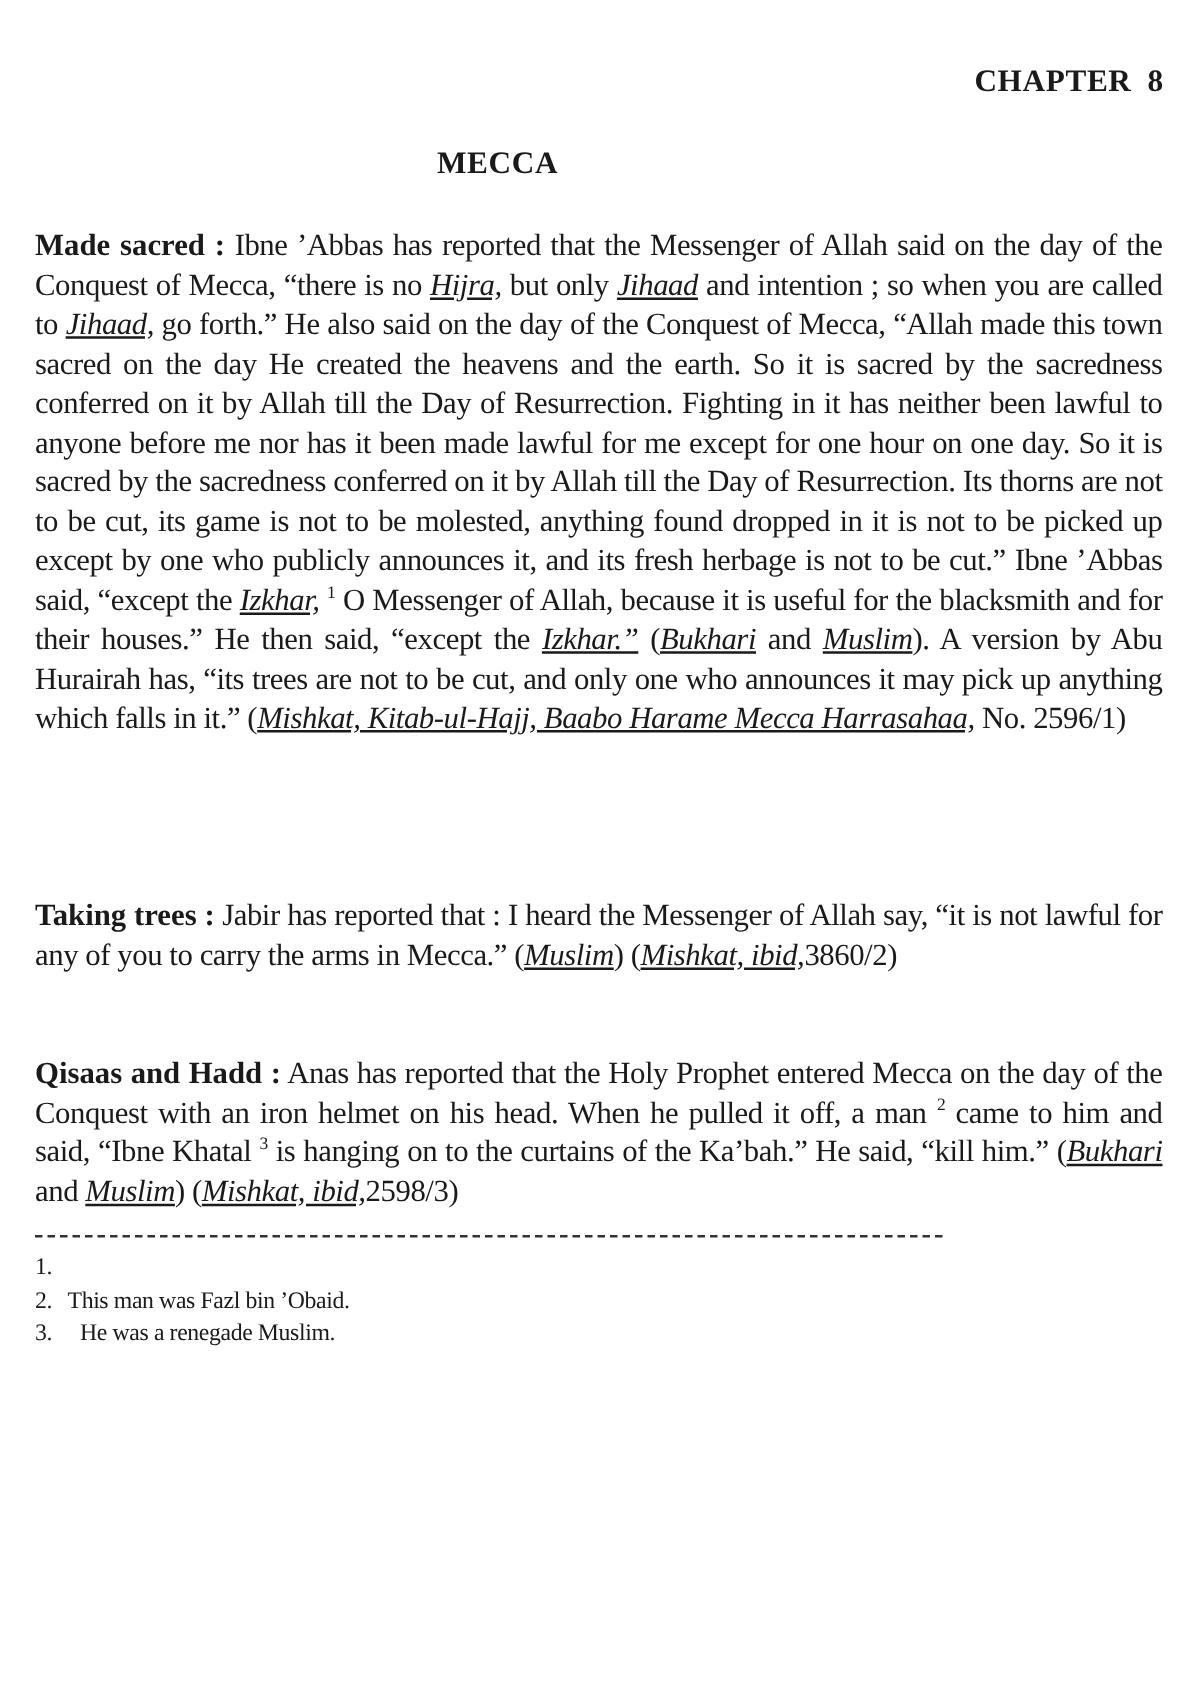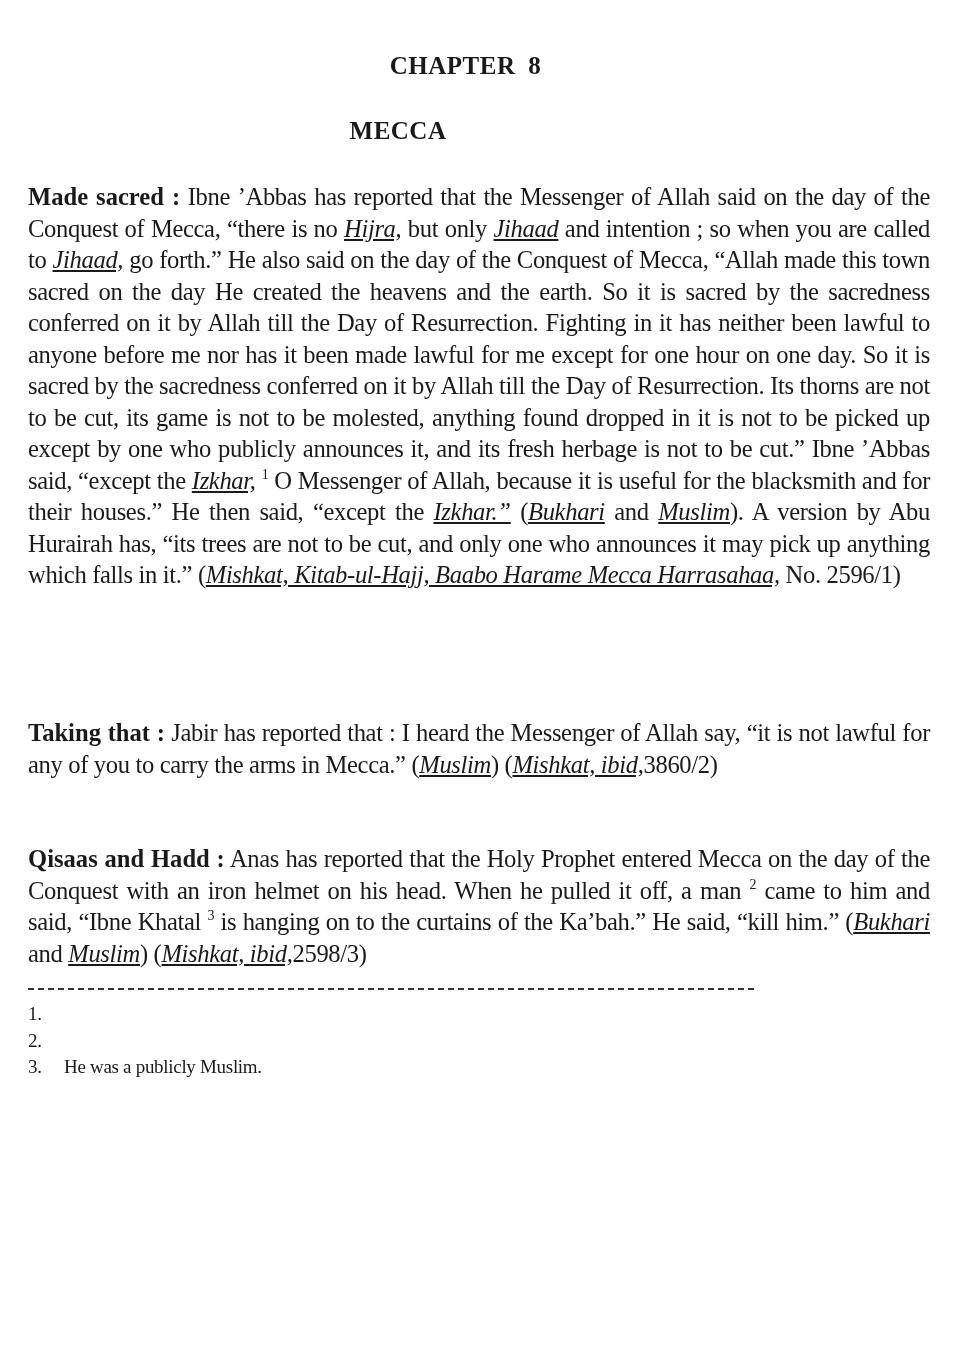--- a/index.html
+++ b/index.html
@@ -20,21 +20,21 @@
       left: 0;
       top: 0;
       width: 960px;
       height: 1353px;
     }
     .chapter-heading {
       position: absolute;
       top: 52px;
       left: 0;
       width: 931px;
-      text-align: center;
+      text-align: right;
       font-weight: bold;
       font-size: 25px;
       letter-spacing: 0.5px;
       word-spacing: 6px;
     }
     .chapter-title {
       position: absolute;
       top: 117px;
       left: 0;
       width: 796px;
@@ -103,35 +103,36 @@
 <div class="page">
 
   <div class="chapter-heading">CHAPTER  8</div>
   <div class="chapter-title">MECCA</div>
 
   <p class="para" id="para-1">
     <b>Made sacred :</b><span class="runs"><span> Ibne ’Abbas has reported that the Messenger of Allah said on the day of the Conquest of Mecca, “there is no </span><i>Hijra,</i><span> but only </span><i>Jihaad</i><span> and intention ; so when you are called to </span><i>Jihaad,</i><span> go forth.” He also said on the day of the Conquest of Mecca, “Allah made this town sacred on the day He created the heavens and the earth. So it is sacred by the sacredness conferred on it by Allah till the Day of Resurrection. Fighting in it has neither been lawful to anyone before me nor has it been made lawful for me except for one hour on one day. So it is sacred by the sacredness conferred on it by Allah till the Day of Resurrection. Its thorns are not to be cut, its game is not to be molested, anything found dropped in it is not to be picked up except by one who publicly announces it, and its fresh herbage is not to be cut.” Ibne ’Abbas said, “except the </span><i>Izkhar,</i><span> </span><sup>1</sup><span> O Messenger of Allah, because it is useful for the blacksmith and for their houses.” He then said, “except the </span><i>Izkhar.”</i><span> (</span><i>Bukhari</i><span>  and  </span><i>Muslim</i><span>). A version by Abu Hurairah has, “its trees are not to be cut, and only one who announces it may pick up anything which falls in it.” (</span><i>Mishkat, Kitab-ul-Hajj, Baabo Harame Mecca Harrasahaa,</i><span> No. 2596/1)</span></span>
   </p>
 
   <p class="para" id="para-2">
-    <b>Taking that :</b><span class="runs"><span> Jabir has reported that : I heard the Messenger of Allah say, “it is not lawful  for any of you to carry the arms in Mecca.” (</span><i>Muslim</i><span>) (</span><i>Mishkat, ibid,</i><span>3860/2)</span></span>
+    <b>Taking trees :</b><span class="runs"><span> Jabir has reported that : I heard the Messenger of Allah say, “it is not lawful  for any of you to carry the arms in Mecca.” (</span><i>Muslim</i><span>) (</span><i>Mishkat, ibid,</i><span>3860/2)</span></span>
   </p>
 
   <p class="para" id="para-3">
     <b>Qisaas and Hadd :</b><span class="runs"><span> Anas has reported that the Holy Prophet entered Mecca on the day of the Conquest with an iron helmet on his head. When he pulled it off, a man </span><sup>2</sup><span> came to him and said, “Ibne Khatal </span><sup>3</sup><span> is hanging on to the curtains of the Ka’bah.” He said, “kill him.” (</span><i>Bukhari</i><span> and </span><i>Muslim</i><span>) (</span><i>Mishkat, ibid,</i><span>2598/3)</span></span>
   </p>
 
   <div class="footnote-rule"></div>
 
   <div class="footnotes">
     <div class="footnote">
       <span class="fn-num">1.</span>
     </div>
     <div class="footnote">
       <span class="fn-num">2.</span>
+      <span class="fn-text">This man was Fazl bin ’Obaid.</span>
     </div>
     <div class="footnote">
       <span class="fn-num">3.</span>
-      <span class="fn-text" style="padding-left:10px">He was a publicly Muslim.</span>
+      <span class="fn-text" style="padding-left:10px">He was a renegade Muslim.</span>
     </div>
   </div>
 
 </div>
 
 </body></html>

